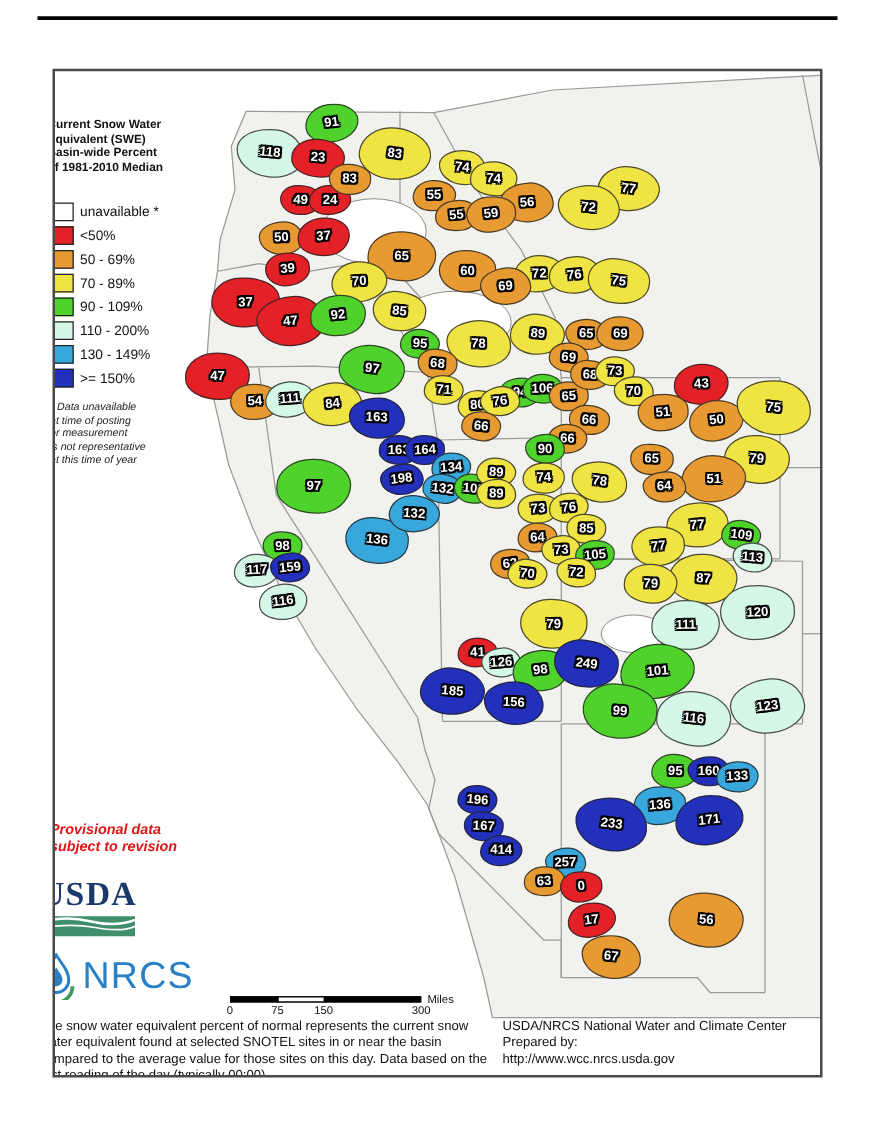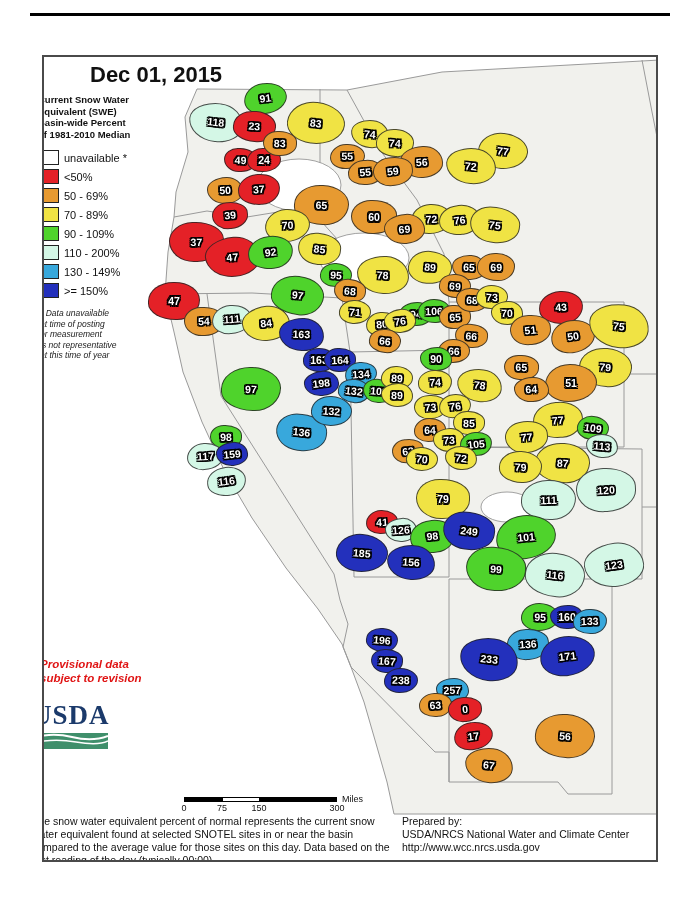--- a/index.html
+++ b/index.html
@@ -8,21 +8,21 @@
   .top-rule{position:absolute;left:30px;top:13px;width:640px;height:3px;background:#000;}
   .map-title{position:absolute;left:0;top:21px;width:700px;text-align:center;
              font-size:17px;font-weight:bold;letter-spacing:.2px;}
   .frame{position:absolute;left:42px;top:55px;width:616px;height:807px;
          border:2px solid #4a4a4a;box-sizing:border-box;overflow:hidden;background:#fff;}
   .map-inner{position:absolute;left:-42px;top:-55px;width:700px;height:905px;}
   .map-svg{position:absolute;left:0;top:0;}
   .map-date{position:absolute;left:88px;top:60px;font-size:22px;font-weight:bold;}
   .legend{position:absolute;left:36px;top:92px;width:130px;}
   .legend-heading{font-size:9.5px;font-weight:bold;line-height:11.5px;white-space:pre-line;}
-  .legend-rows{margin-top:8px;}
+  .legend-rows{margin-top:20px;}
   .legend-row{display:flex;align-items:center;height:19px;}
   .legend-swatch{width:21px;height:15px;border:1px solid #222;box-sizing:border-box;margin-right:5px;flex:0 0 auto;}
   .legend-label{font-size:11px;}
   .legend-footnote{margin-top:8px;margin-left:2px;font-size:8.5px;font-style:italic;
                    line-height:10.5px;white-space:pre-line;color:#222;}
   .provisional{position:absolute;left:38px;top:655px;font-size:11.5px;font-weight:bold;
                font-style:italic;color:#e01414;line-height:14px;white-space:pre-line;}
   .usda-logo{position:absolute;left:30px;top:698px;width:100px;}
   .usda-text{font-family:"Liberation Serif",serif;font-size:27px;font-weight:bold;color:#1b3a6b;letter-spacing:1px;}
   .nrcs-logo{position:absolute;left:26px;top:760px;display:flex;align-items:center;}
@@ -542,21 +542,21 @@
 
   <div class="basin" style="left: 364px; top: 626.2px; width: 30px; height: 21.6px; background: rgb(35, 48, 188); border-radius: 50% 50% 45% 55% / 52% 48% 55% 45%; transform: rotate(5deg);">
     <span class="basin-value">196</span>
   </div>
 
   <div class="basin" style="left: 369px; top: 647.2px; width: 30px; height: 21.6px; background: rgb(35, 48, 188); border-radius: 45% 55% 52% 48% / 50% 45% 50% 55%; transform: rotate(3deg);">
     <span class="basin-value">167</span>
   </div>
 
   <div class="basin" style="left: 382.069px; top: 665.53px; width: 31.8611px; height: 22.94px; background: rgb(35, 48, 188); border-radius: 48% 52% 55% 45% / 55% 48% 52% 45%; transform: rotate(1deg);">
-    <span class="basin-value">238</span>
+    <span class="basin-value">414</span>
   </div>
 
   <div class="basin" style="left: 433.697px; top: 675.982px; width: 30.6066px; height: 22.0368px; background: rgb(56, 168, 220); border-radius: 55% 45% 48% 52% / 45% 55%; transform: rotate(-1deg);">
     <span class="basin-value">257</span>
   </div>
 
   <div class="basin" style="left: 416.697px; top: 690.982px; width: 30.6066px; height: 22.0368px; background: rgb(231, 154, 49); border-radius: 50% 50% 45% 55% / 52% 48% 55% 45%; transform: rotate(-3deg);">
     <span class="basin-value">63</span>
   </div>
 
@@ -570,21 +570,20 @@
 
   <div class="basin" style="left: 463.05px; top: 746.476px; width: 45.9px; height: 33.048px; background: rgb(231, 154, 49); border-radius: 55% 45% 48% 52% / 45% 55%; transform: rotate(6deg);">
     <span class="basin-value">67</span>
   </div>
 
   <div class="basin" style="left: 533px; top: 712.12px; width: 58px; height: 41.76px; background: rgb(231, 154, 49); border-radius: 50% 50% 45% 55% / 52% 48% 55% 45%; transform: rotate(4deg);">
     <span class="basin-value">56</span>
   </div>
 </div>
 
-      <div class="map-date">Dec 01, 2015</div>
 
       <div class="legend">
         <div class="legend-heading">Current Snow Water
 Equivalent (SWE)
 Basin-wide Percent
 of 1981-2010 Median</div>
         <div class="legend-rows" id="legend-rows">
   <div class="legend-row">
     <span class="legend-swatch" style="background: rgb(255, 255, 255);"></span>
     <span class="legend-label">unavailable *</span>
@@ -637,39 +636,47 @@
 
       <div class="usda-logo">
         <div class="usda-text">USDA</div>
         <svg width="76" height="20" viewBox="0 0 76 20">
           <rect x="0" y="2" width="76" height="16" fill="#3f8f6b"></rect>
           <path d="M0,7 Q20,1 40,6 T76,5" fill="none" stroke="#fff" stroke-width="2"></path>
           <path d="M0,12 Q22,7 44,11 T76,10" fill="none" stroke="#fff" stroke-width="1.4"></path>
         </svg>
       </div>
 
+      <div class="nrcs-logo">
+        <svg width="34" height="38" viewBox="0 0 34 38">
+          <path d="M17,2 C22,10 27,15 27,22 a10,10 0 0 1 -20,0 C7,15 12,10 17,2 Z" fill="#fff" stroke="#2980c4" stroke-width="2.4"></path>
+          <path d="M17,12 C19.5,16 22,18.5 22,22 a5,5 0 0 1 -10,0 C12,18.5 14.5,16 17,12 Z" fill="#2980c4"></path>
+          <path d="M4,27 a13,13 0 0 0 26,0" fill="none" stroke="#3f9b57" stroke-width="3"></path>
+        </svg>
+        <div class="nrcs-text">NRCS</div>
+      </div>
 
       <div class="scalebar">
         <div class="bar">
           <div class="seg1"></div>
             <div class="seg2"></div>
             <div class="seg3"></div>
         </div>
         <div class="ticks">
           <span class="tick" style="left:0px">0</span>
           <span class="tick" style="left:38px">75</span>
           <span class="tick" style="left:75px">150</span>
           <span class="tick" style="left:153px">300</span>
         </div>
         <span class="miles">Miles</span>
       </div>
 
       <div class="descr">The snow water equivalent percent of normal represents the current snow water equivalent found at selected SNOTEL sites in or near the basin compared to the average value for those sites on this day. Data based on the first reading of the day (typically 00:00).</div>
 
       <div class="prepared">
+        <div>USDA/NRCS National Water and Climate Center</div>
         <div>Prepared by:</div>
-        <div>USDA/NRCS National Water and Climate Center</div>
         <div>http://www.wcc.nrcs.usda.gov</div>
       </div>
 
     </div>
   </div>
 </div>
 
 </body></html>

